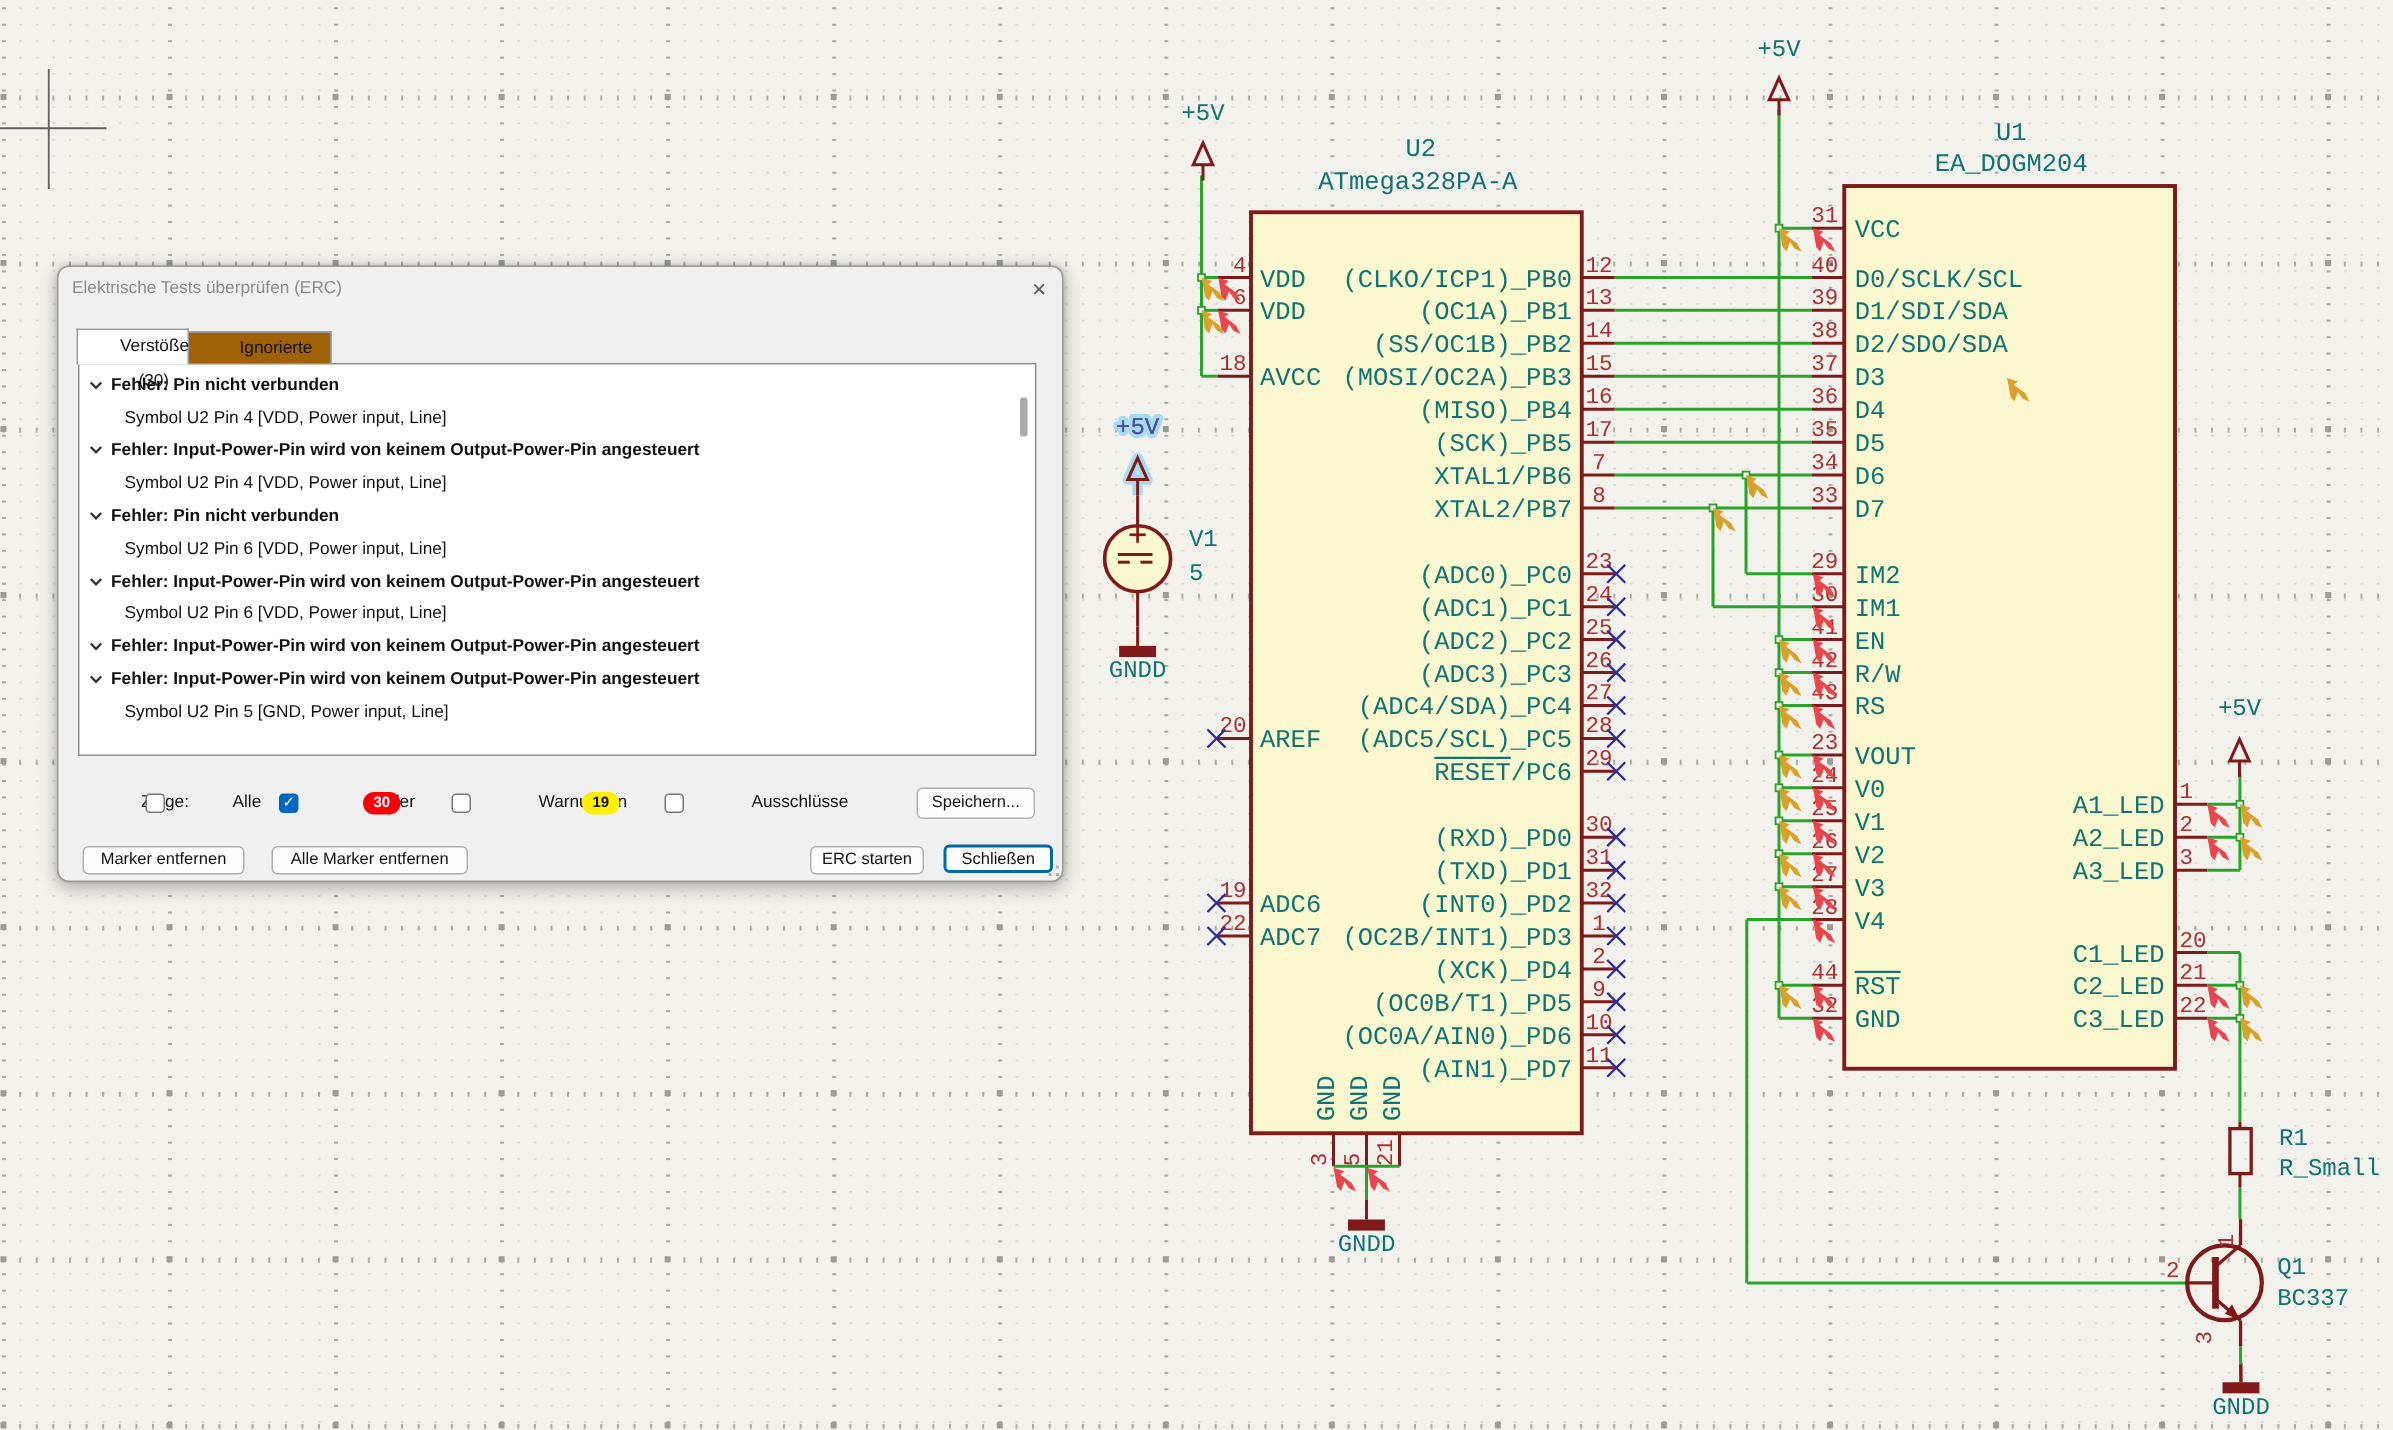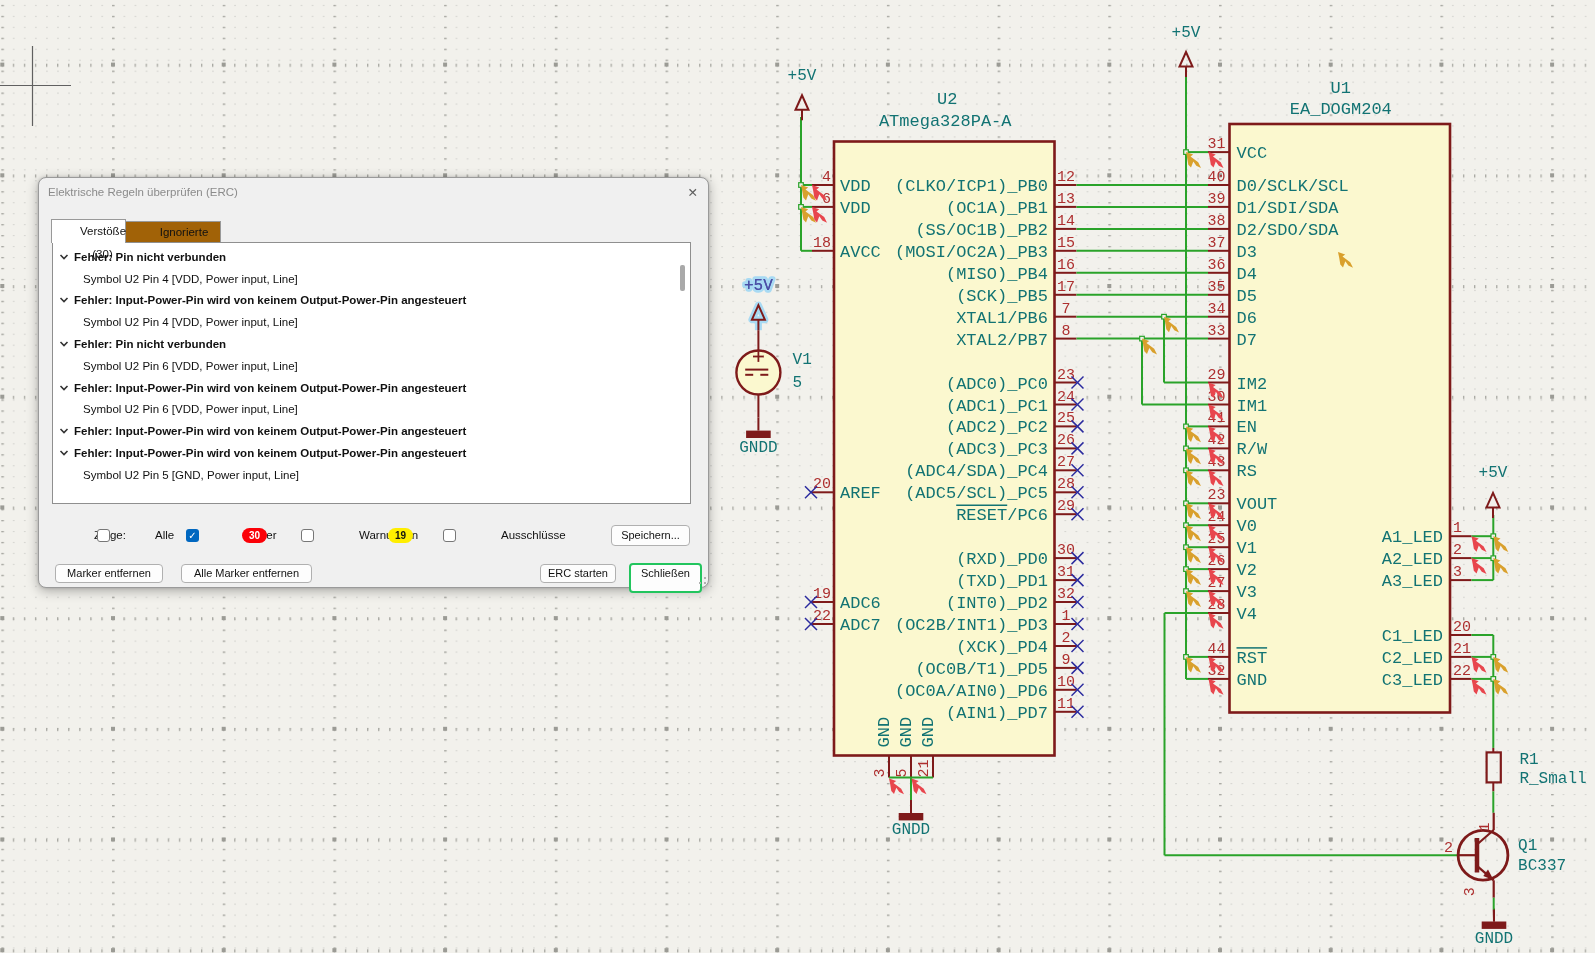--- a/index.html
+++ b/index.html
@@ -431,21 +431,21 @@
 <use href="#mk" x="0" y="0" fill="#e8464d" transform="translate(1208.5,591.1)"></use>
 <use href="#mk" x="0" y="0" fill="#e8464d" transform="translate(1208.5,613.0)"></use>
 <use href="#mk" x="0" y="0" fill="#e8464d" transform="translate(1208.5,656.9)"></use>
 <use href="#mk" x="0" y="0" fill="#e8464d" transform="translate(1208.5,678.9)"></use>
 <use href="#mk" x="0" y="0" fill="#e8464d" transform="translate(1471.5,536.2)"></use>
 <use href="#mk" x="0" y="0" fill="#e8464d" transform="translate(1471.5,558.1)"></use>
 <use href="#mk" x="0" y="0" fill="#e8464d" transform="translate(1471.5,656.9)"></use>
 <use href="#mk" x="0" y="0" fill="#e8464d" transform="translate(1471.5,678.9)"></use>
 </svg>
 <div id="dlg">
- <div class="title">Elektrische Regeln überprüfen (ERC)</div>
+ <div class="title">Elektrische Tests überprüfen (ERC)</div>
  <div class="close">✕</div>
  <div class="tab" id="tab1">Verstöße (30)</div>
  <div class="tab" id="tab2">Ignorierte Tests (4)</div>
  <div id="list">
 <div class="row">
         <span class="chev">
           <svg width="10" height="10" viewBox="0 0 10 10">
             <path d="M1.5 3 L5 6.5 L8.5 3" stroke="#333" stroke-width="1.6" fill="none"></path>
           </svg>
         </span>
@@ -516,20 +516,20 @@
  <div class="badge" style="left:203px; background:#fb0007; color:#fff;">30</div>
  <div class="cb" style="left:262px;"></div>
     <div class="lbl" style="left:280px;">Warnungen</div>
  <div class="badge" style="left:349px; background:#ffee00; color:#111;">19</div>
  <div class="cb" style="left:404px;"></div>
     <div class="lbl" style="left:422px;">Ausschlüsse</div>
  <div class="btn" style="left:572px; top:347px; width:79px; height:21px; line-height:19px;">Speichern...</div>
  <div class="btn" style="left:16px; top:386px; width:108px; height:19px; line-height:17px;">Marker entfernen</div>
  <div class="btn" style="left:142px; top:386px; width:131px; height:19px; line-height:17px;">Alle Marker entfernen</div>
  <div class="btn" style="left:501px; top:386px; width:76px; height:19px; line-height:17px;">ERC starten</div>
- <div class="btn" style="left:590px; top:385px; width:73px; height:30px; line-height:17px; border:2px solid #22c55e;">Schließen</div>
+ <div class="btn" style="left:590px; top:385px; width:73px; height:19px; line-height:17px; border:2px solid #0369a1;">Schließen</div>
  <svg style="position:absolute; right:1px; bottom:2px;" width="9" height="9">
       <g fill="#b0b0b0">
         <rect x="6" y="1" width="2" height="2"></rect>
         <rect x="6" y="6" width="2" height="2"></rect>
         <rect x="1" y="6" width="2" height="2"></rect>
       </g>
     </svg>
 </div>
 </body></html>

